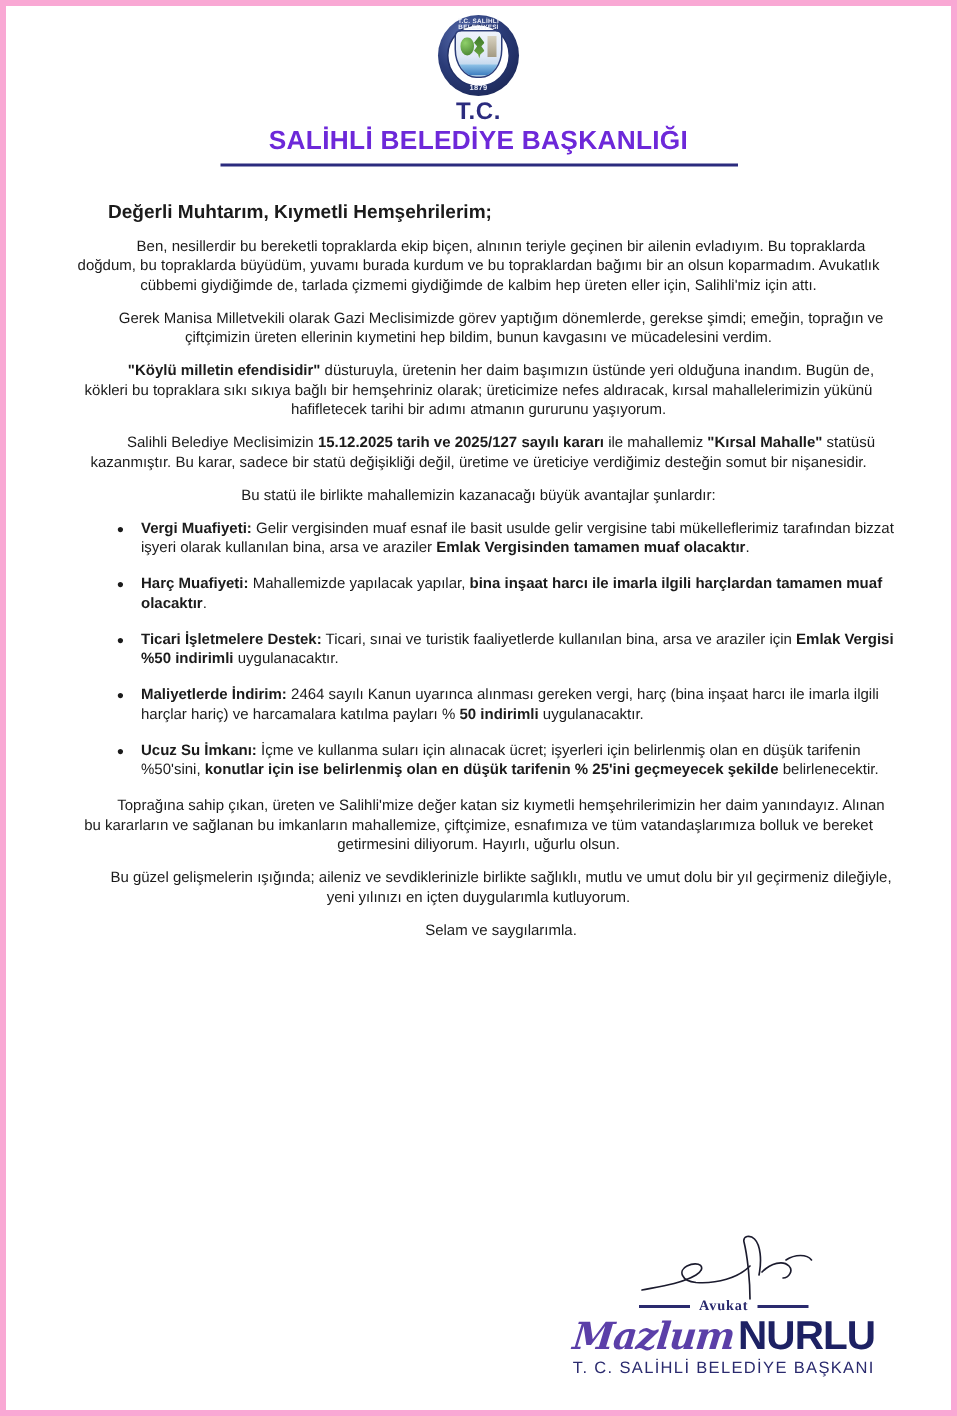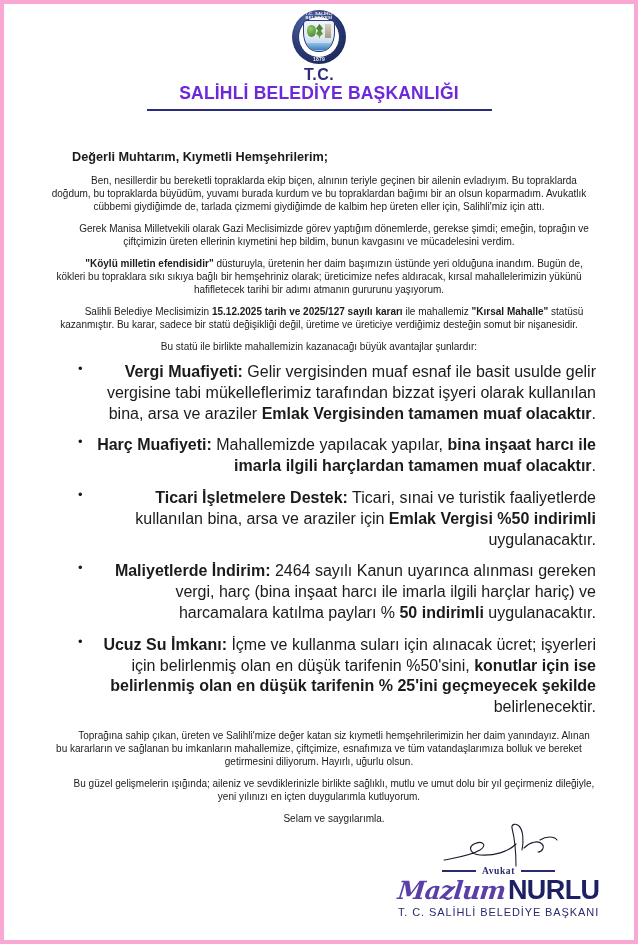--- a/index.html
+++ b/index.html
@@ -126,53 +126,52 @@
 
   p.para {
     margin: 0 0 9px 0;
     font-size: 10px;
     line-height: 1.30;
     text-align: center;
     text-indent: 30px;
   }
   p.para.no-indent { text-indent: 0; }
   p.greeting {
-    margin: 16px 0 9px 0;
+    margin: 0 0 9px 0;
     font-size: 12.7px;
     font-weight: bold;
     line-height: 1.30;
     text-indent: 30px;
   }
 
   ul.benefits {
     margin: 4px 0 8px 0;
     padding: 0 0 0 52px;
     list-style: none;
   }
   ul.benefits li {
     position: relative;
     margin: 0 0 11px 0;
-    font-size: 16px;
+    font-size: 10px;
     line-height: 1.30;
-    text-align: right;
   }
   ul.benefits li::before {
     content: "\2022";
     position: absolute;
     left: -16px;
     top: -1px;
     font-size: 13px;
     color: #1b1b1b;
   }
   b { font-weight: bold; }
 
   
   .sign-block {
     position: absolute;
-    right: 28px;
+    right: 44px;
     bottom: 22px;
     width: 215px;
     text-align: center;
   }
   .sign-stroke {
     height: 48px;
     margin-bottom: -4px;
   }
   .sign-stroke svg { display: block; margin: 0 auto; }
 

